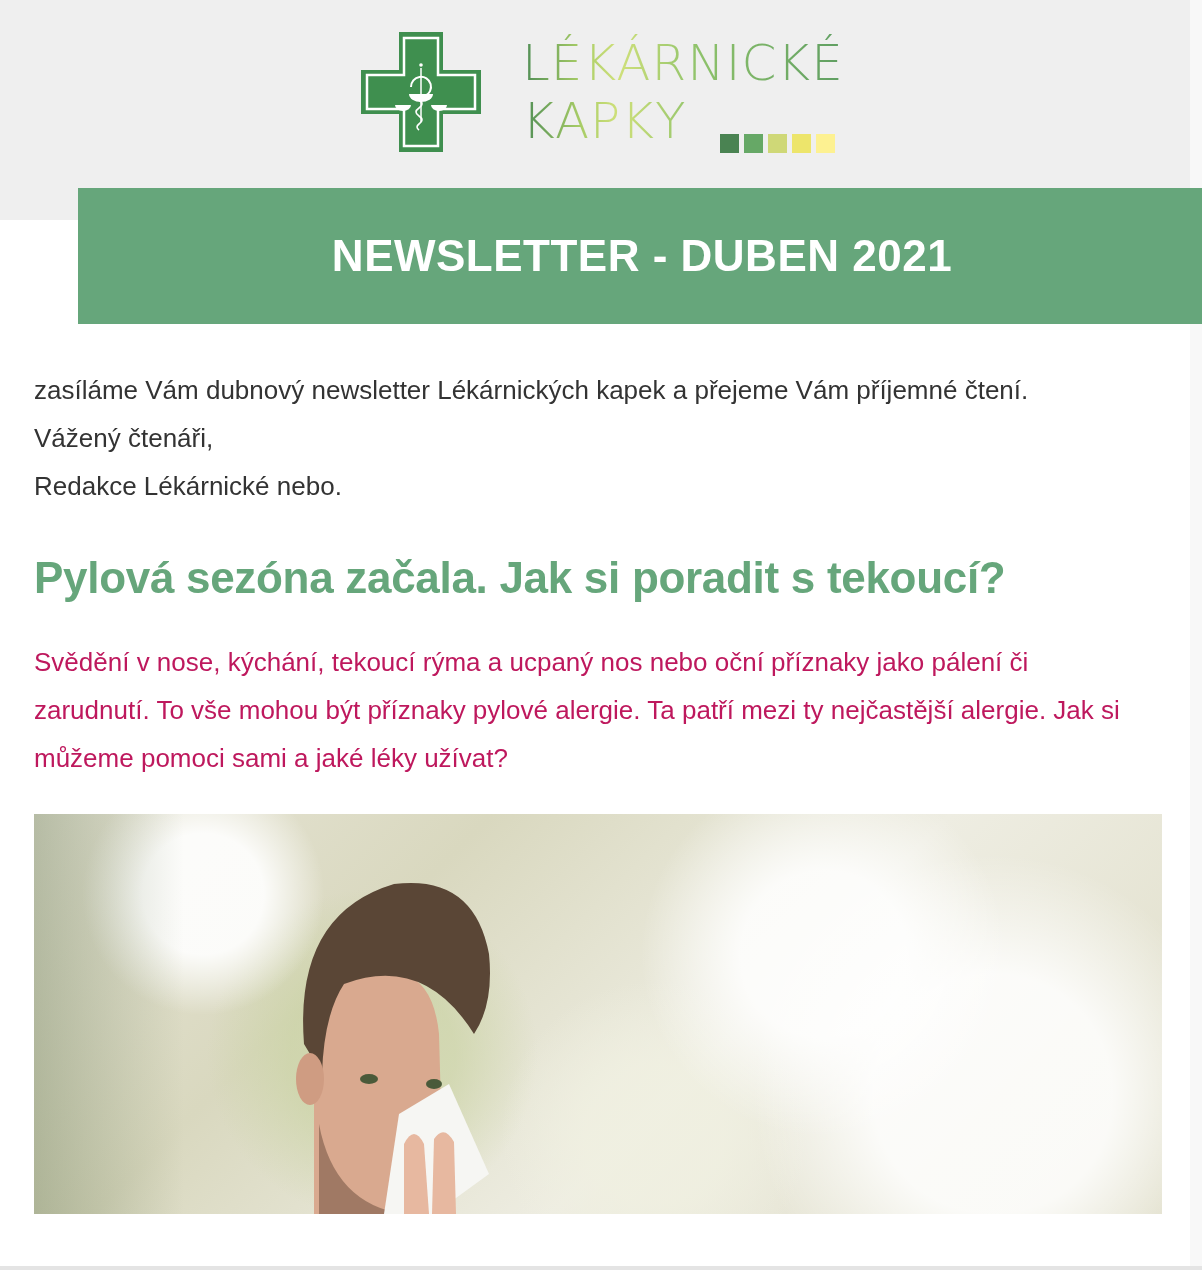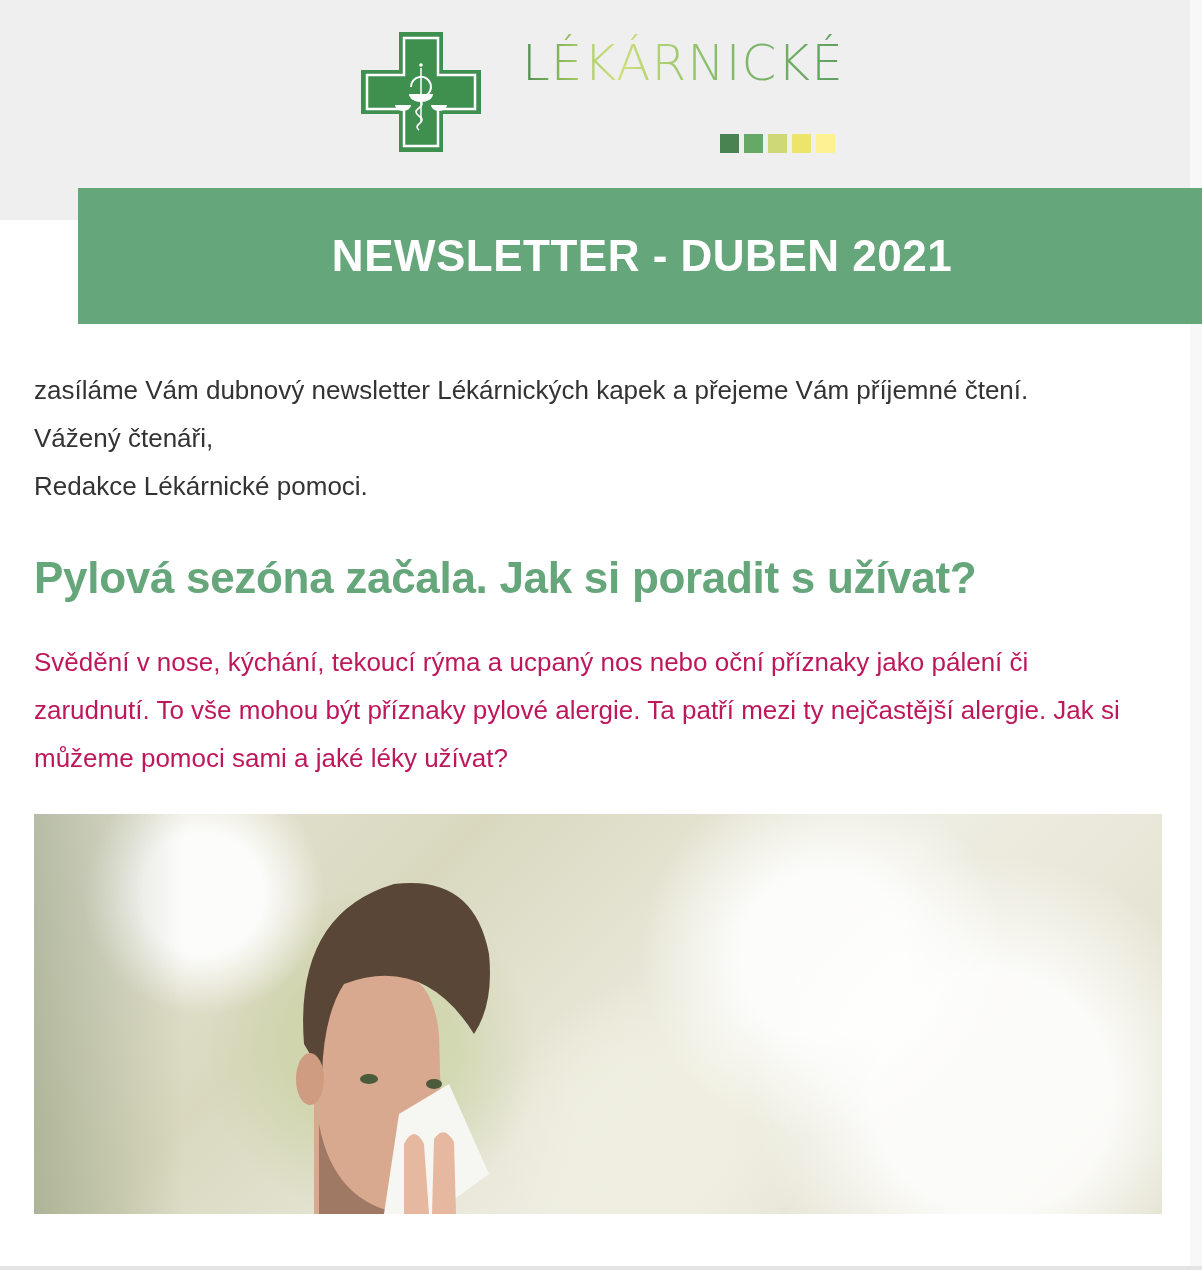--- a/index.html
+++ b/index.html
@@ -83,20 +83,21 @@
       <circle cx="62" cy="35" r="1.8" fill="#fff"></circle>
       <line x1="62" y1="38" x2="62" y2="92" stroke="#fff" stroke-width="1.5"></line>
       <path d="M52 57 a10 10 0 1 1 14 9" fill="none" stroke="#fff" stroke-width="2"></path>
       <path d="M50 64 H74 a12 8 0 0 1 -24 0 Z" fill="#fff"></path>
       <path d="M36 75 H52 a8 6 0 0 1 -16 0 Z" fill="#fff"></path>
       <path d="M72 75 H88 a8 6 0 0 1 -16 0 Z" fill="#fff"></path>
       <path d="M60 70 q6 4 0 8 q-6 4 0 8 q6 4 0 8 q-4 3 0 6" fill="none" stroke="#fff" stroke-width="1.6"></path>
     </svg>
     <div class="logo-text">
       <span class="l1">LÉKÁRNICKÉ</span>
+      <span class="l2">KAPKY</span>
     </div>
     <div class="swatches">
       <div class="swatch" style="background:#4a8352"></div>
       <div class="swatch" style="background:#66a866"></div>
       <div class="swatch" style="background:#cfd877"></div>
       <div class="swatch" style="background:#ede56b"></div>
       <div class="swatch" style="background:#fdf191"></div>
     </div>
   </div>
 </div>
@@ -104,24 +105,24 @@
 <div class="right-gutter"></div>
 
 <div class="content">
   <div class="banner">
     <h1 class="banner-title">NEWSLETTER - DUBEN 2021</h1>
   </div>
 
   <div class="intro">
     <p>zasíláme Vám dubnový newsletter Lékárnických kapek a přejeme Vám příjemné čtení.</p>
     <p>Vážený čtenáři,</p>
-    <p>Redakce Lékárnické pomoci.</p>
+    <p>Redakce Lékárnické nebo.</p>
   </div>
 
-  <h2 class="article-title">Pylová sezóna začala. Jak si poradit s užívat?</h2>
+  <h2 class="article-title">Pylová sezóna začala. Jak si poradit s tekoucí?</h2>
 
   <p class="article-lead">Svědění v nose, kýchání, tekoucí rýma a ucpaný nos nebo oční příznaky jako pálení či zarudnutí. To vše mohou být příznaky pylové alergie. Ta patří mezi ty nejčastější alergie. Jak si můžeme pomoci sami a jaké léky užívat?</p>
 
   <div class="hero" role="img" aria-label="Muž smrká do kapesníku před kvetoucím stromem">
     <div class="hero-branch"></div>
     <svg class="hero-person" viewBox="0 0 320 340">
       <path d="M40 340 L40 230 Q30 150 60 110 Q90 90 130 100 Q160 110 165 160 L170 340 Z" fill="#d9a98f"></path>
       <path d="M30 170 Q20 40 120 10 Q200 0 215 80 Q220 130 200 160 Q150 80 70 110 Q50 140 48 200 Z" fill="#5a4636"></path>
       <ellipse cx="36" cy="205" rx="14" ry="26" fill="#cf9c82"></ellipse>
       <path d="M45 250 Q60 330 130 340 L45 340 Z" fill="#7a5a48" opacity="0.6"></path>

